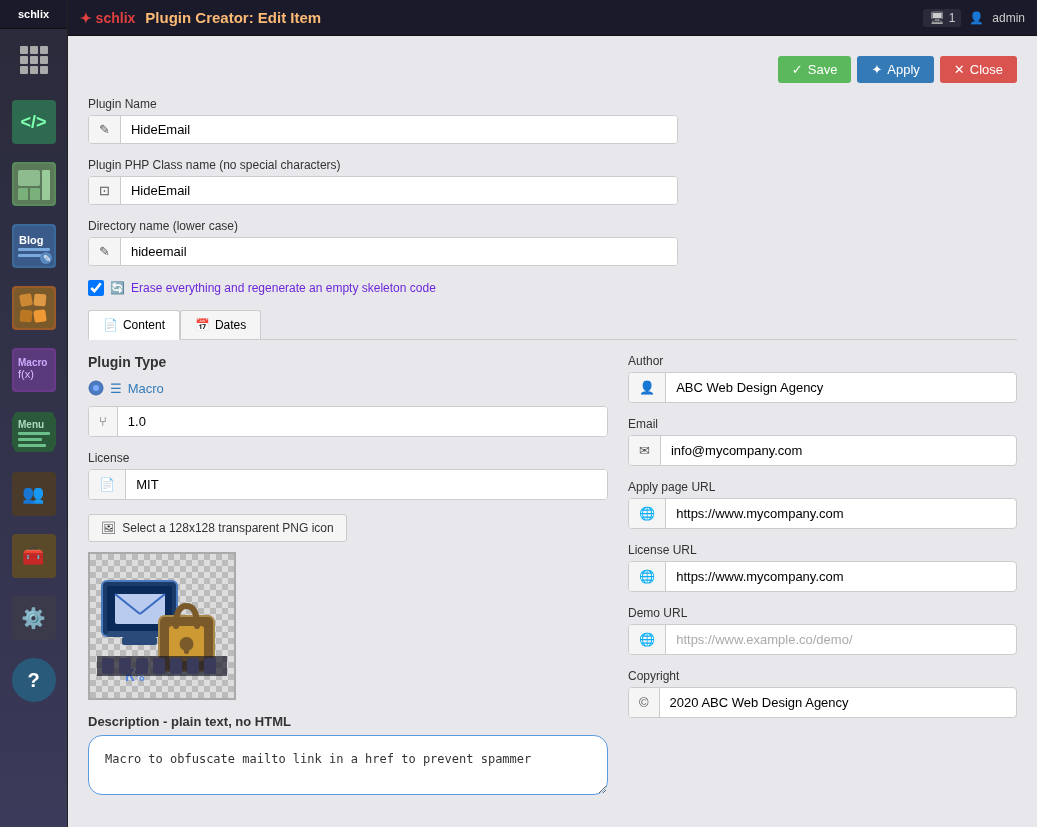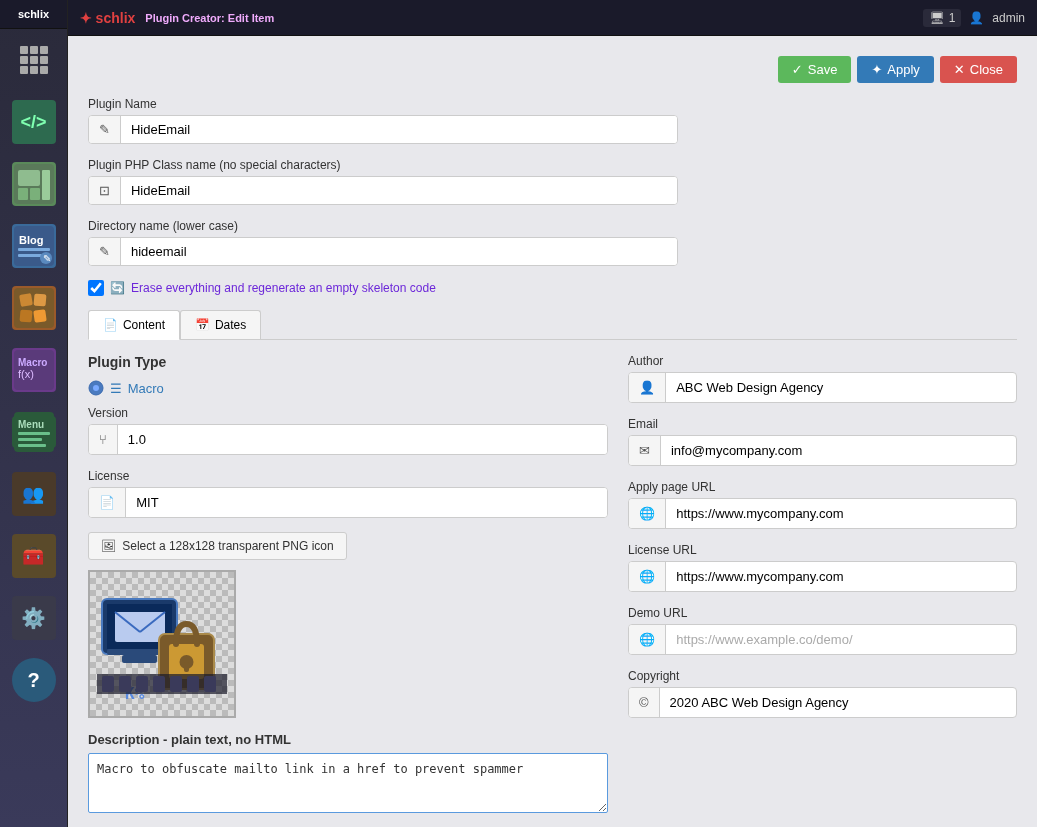--- a/index.html
+++ b/index.html
@@ -167,22 +167,22 @@
       padding: 0 12px;
       border-bottom: 1px solid #111;
     }
     .topbar-logo {
       color: #e04040;
       font-size: 14px;
       font-weight: bold;
       margin-right: 10px;
     }
     .topbar-title {
-      color: #f0abfc;
-      font-size: 11px;
+      color: #fdba74;
+      font-size: 15px;
       font-weight: bold;
       flex: 1;
     }
     .topbar-right {
       display: flex;
       align-items: center;
       gap: 8px;
       color: #ccc;
       font-size: 12px;
     }
@@ -432,22 +432,22 @@
     
     .desc-label {
       font-size: 13px;
       color: #333;
       font-weight: bold;
       margin-bottom: 6px;
     }
     .desc-textarea {
       width: 100%;
       border: 1px solid #5a9ade;
-      border-radius: 2px;
-      padding: 8px;
+      border-radius: 14px;
+      padding: 16px;
       font-size: 12px;
       color: #333;
       resize: vertical;
       height: 60px;
       outline: none;
       background: #fff;
     }
   </style>
 </head>
 <body>
@@ -628,21 +628,20 @@
               <circle cx="8" cy="8" r="7" fill="#4a7abf" stroke="#3a6aaf" stroke-width="1"></circle>
               <circle cx="8" cy="8" r="3" fill="#7aaaff"></circle>
             </svg>
             <span>☰</span>
             <span>Macro</span>
           </div>
         </div>
 
         
         <div class="field-section">
-          <div class="field-label">Version</div>
           <div class="field-input-group">
             <div class="field-input-icon">⑂</div>
             <input type="text" value="1.0" style="">
           </div>
         </div>
 
         
         <div class="field-section">
           <div class="field-label">License</div>
           <div class="field-input-group">

